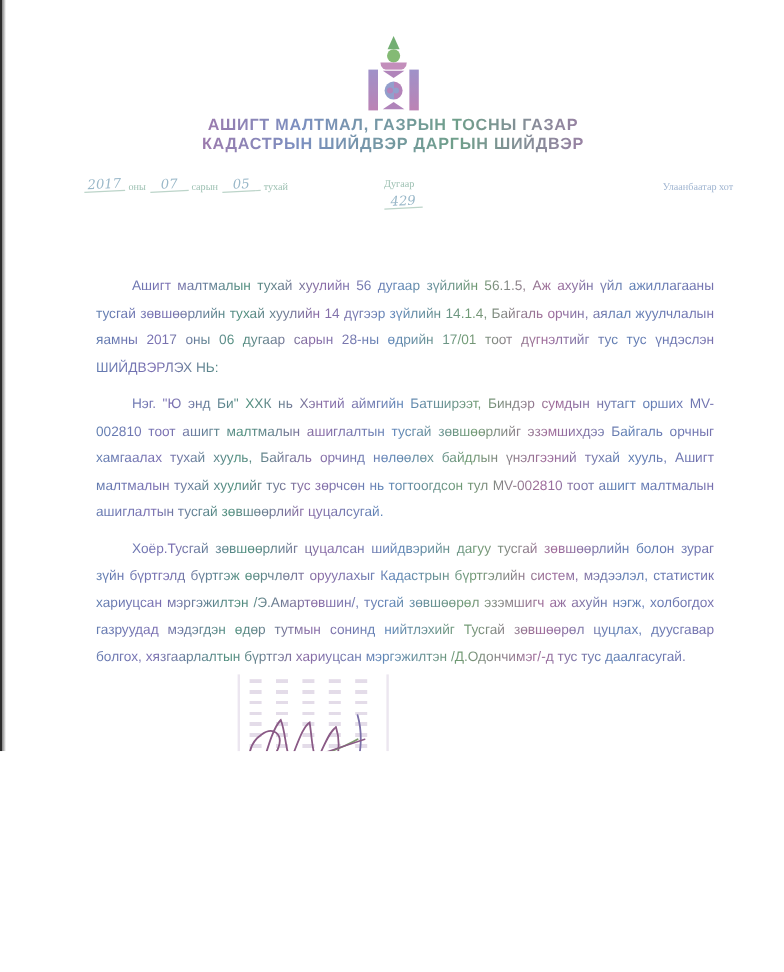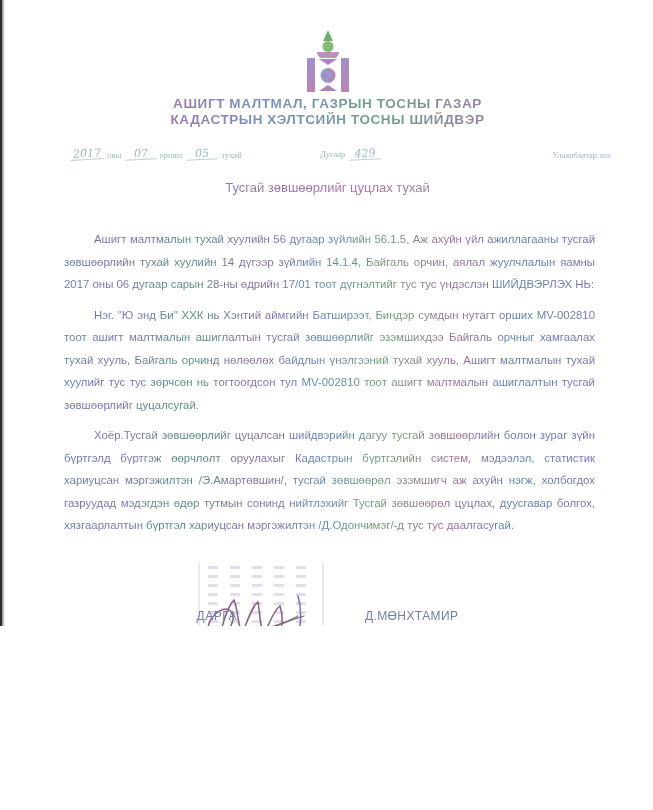--- a/index.html
+++ b/index.html
@@ -174,22 +174,23 @@
     line-height: 11px;
     padding: 0 3px;
     transform: rotate(-3deg);
   }
   .meta-lbl { color: #9dc0b2; font-family: Liberation Serif, serif; }
   .meta-num {
     position: absolute;
     left: 318px;
     top: 3px;
     display: flex;
-    align-items: center;
+    align-items: flex-start;
     gap: 4px;
+    flex-direction: column;
   }
   .meta-city {
     position: absolute;
     right: 42px;
     top: 5px;
     color: #9fb4d0;
     font-size: 8.5px;
     font-family: Liberation Serif, serif;
   }
 
@@ -212,21 +213,21 @@
     left: 62px;
     right: 58px;
     top: 228px;
   }
   .para {
     text-align: justify;
     text-justify: inter-word;
     font-size: 11.4px;
     line-height: 22.5px;
     text-indent: 30px;
-    margin: 0 0 8px 0;
+    margin: 0 0 8px 16px;
     background: linear-gradient(100deg,
        #5c7fb0 0%, #7b6fb2 12%, #4f8f7d 24%, #8a6aa6 36%,
        #5f86b8 48%, #6f9a72 60%, #a06a9a 72%, #5d7fb4 84%, #7a6fae 100%);
     -webkit-background-clip: text;
     background-clip: text;
     color: transparent;
   }
 
   
   .sig-row {
@@ -326,40 +327,39 @@
       <div class="em-center"></div>
       <div class="em-tri-top"></div>
       <div class="em-tri-bot"></div>
       <div class="em-yy"></div>
       <span class="sr-only">soyombo-state-emblem</span>
     </div>
   </div>
 
   <div class="org-header">
     <div class="org-line">АШИГТ МАЛТМАЛ, ГАЗРЫН ТОСНЫ ГАЗАР</div>
-    <div class="org-line">КАДАСТРЫН ХЭЛТСИЙН ТОСНЫ ШИЙДВЭР</div>
+    <div class="org-line">КАДАСТРЫН ШИЙДВЭР ДАРГЫН ШИЙДВЭР</div>
   </div>
 
   <div class="meta-row">
     <div class="meta-date">
       <span class="hand">2017</span>
       <span class="meta-lbl">оны</span>
       <span class="hand">07</span>
-      <span class="meta-lbl">орших</span>
+      <span class="meta-lbl">сарын</span>
       <span class="hand">05</span>
       <span class="meta-lbl">тухай</span>
     </div>
     <div class="meta-num">
       <span class="meta-lbl">Дугаар</span>
       <span class="hand">429</span>
     </div>
     <div class="meta-city">Улаанбаатар хот</div>
   </div>
 
-  <div class="doc-title">Тусгай зөвшөөрлийг цуцлах тухай</div>
 
   <div class="body-wrap">
     <p class="para">Ашигт малтмалын тухай хуулийн 56 дугаар зүйлийн 56.1.5, Аж ахуйн үйл ажиллагааны тусгай зөвшөөрлийн тухай хуулийн 14 дүгээр зүйлийн 14.1.4, Байгаль орчин, аялал жуулчлалын яамны 2017 оны 06 дугаар сарын 28-ны өдрийн 17/01 тоот дүгнэлтийг тус тус үндэслэн ШИЙДВЭРЛЭХ НЬ:</p>
     <p class="para">Нэг. "Ю энд Би" ХХК нь Хэнтий аймгийн Батширээт, Биндэр сумдын нутагт орших MV-002810 тоот ашигт малтмалын ашиглалтын тусгай зөвшөөрлийг эзэмшихдээ Байгаль орчныг хамгаалах тухай хууль, Байгаль орчинд нөлөөлөх байдлын үнэлгээний тухай хууль, Ашигт малтмалын тухай хуулийг тус тус зөрчсөн нь тогтоогдсон тул MV-002810 тоот ашигт малтмалын ашиглалтын тусгай зөвшөөрлийг цуцалсугай.</p>
     <p class="para">Хоёр.Тусгай зөвшөөрлийг цуцалсан шийдвэрийн дагуу тусгай зөвшөөрлийн болон зураг зүйн бүртгэлд бүртгэж өөрчлөлт оруулахыг Кадастрын бүртгэлийн систем, мэдээлэл, статистик хариуцсан мэргэжилтэн /Э.Амартөвшин/, тусгай зөвшөөрөл эзэмшигч аж ахуйн нэгж, холбогдох газруудад мэдэгдэн өдөр тутмын сонинд нийтлэхийг Тусгай зөвшөөрөл цуцлах, дуусгавар болгох, хязгаарлалтын бүртгэл хариуцсан мэргэжилтэн /Д.Одончимэг/-д тус тус даалгасугай.</p>
   </div>
 
   <div class="stamp">
     <div class="stamp-border-l"></div>
     <div class="stamp-border-r"></div>
@@ -375,21 +375,16 @@
     <g fill="none" stroke="#8a5a86" stroke-width="1.5" stroke-linecap="round">
       <path d="M20 72 C10 62, 12 44, 24 36 C34 29, 42 36, 38 47 C34 58, 22 64, 16 58"></path>
       <path d="M24 64 C30 44, 34 30, 40 24 C44 34, 44 50, 48 58 C54 44, 58 30, 64 26 C66 38, 66 52, 70 58 C76 46, 80 34, 86 30"></path>
       <path d="M86 30 C90 42, 88 56, 84 64"></path>
       <path d="M72 54 C82 50, 94 46, 104 40" stroke="#7f9a6e"></path>
       <path d="M104 20 C108 34, 108 54, 100 70 C96 78, 90 80, 86 76" stroke="#7a6fa8"></path>
       <path d="M62 56 C74 52, 92 46, 110 40" stroke="#8a5a86" stroke-width="1.2"></path>
     </g>
   </svg>
 
-  <div class="sig-row">
-    <span class="sig-label">ДАРГА</span>
-    <span class="sig-gap"></span>
-    <span class="sig-name">Д.МӨНХТАМИР</span>
-  </div>
 
   <div class="bottom-smudge"></div>
 
 </div>
 
 </body></html>

